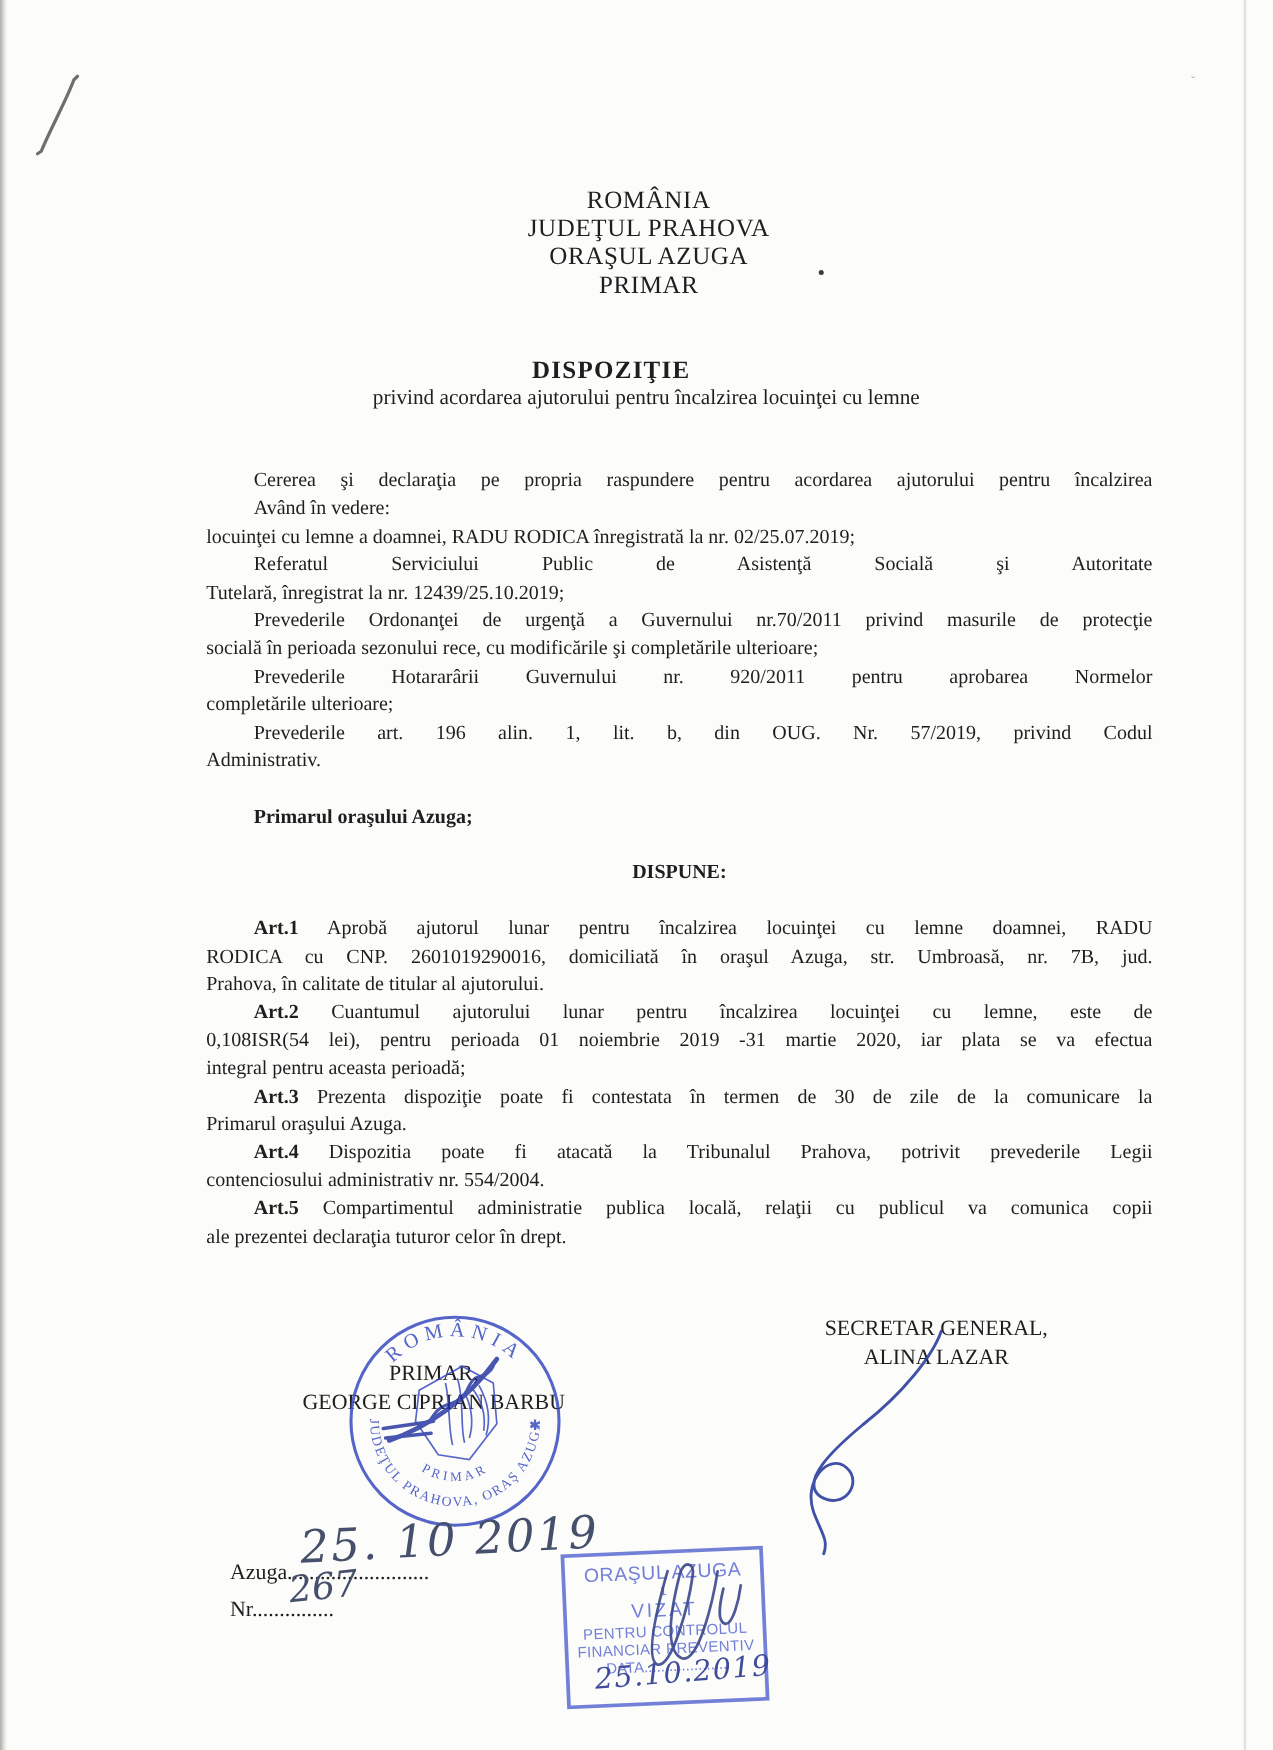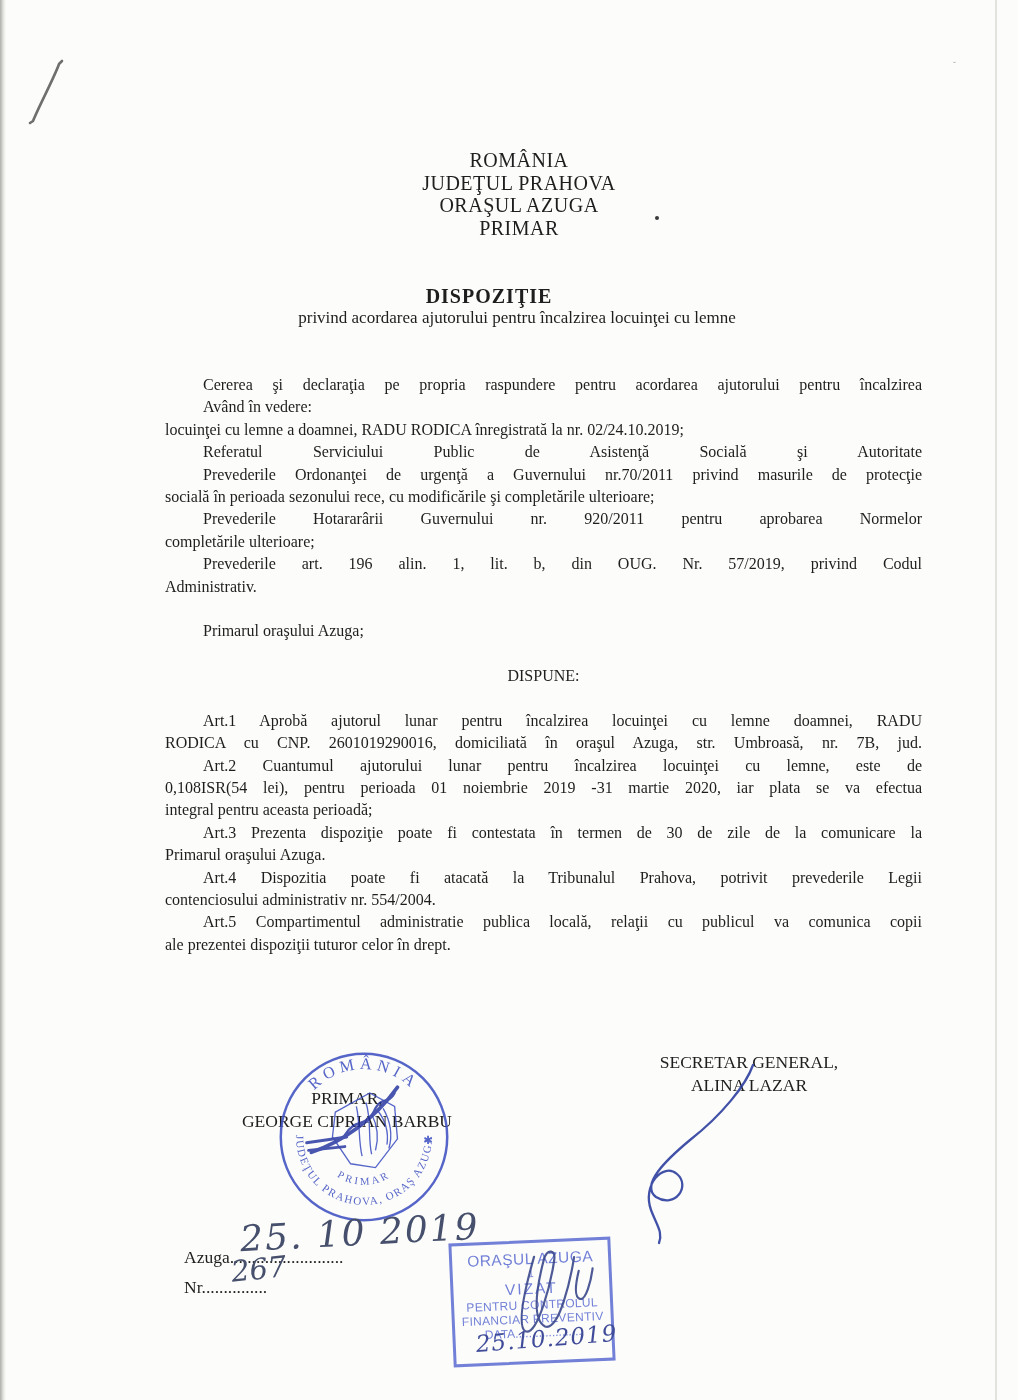--- a/index.html
+++ b/index.html
@@ -22,21 +22,21 @@
   .sub{position:absolute;left:0;right:0;top:308px;text-align:center;
     font-size:17px;transform:translateX(8px);}
 
   
   .body-lines{position:absolute;left:165px;top:374px;width:757px;
     font-size:16px;line-height:22.4px;}
   .bl{height:22.4px;white-space:normal;}
   .bl.ind{text-indent:38px;}
   .bl.just{text-align:justify;text-align-last:justify;}
   .bl.center{text-align:center;}
-  .bl b{font-weight:normal;}
+  .bl b{font-weight:bold;}
 
   
   .sig{position:absolute;text-align:center;font-size:17.5px;line-height:23px;}
   .sig-primar{left:222px;top:1064px;width:250px;margin-top:23px;}
   .sig-secretar{left:639px;top:1051px;width:220px;}
 
   
   .round-stamp{position:absolute;left:276px;top:1049px;width:176px;height:176px;opacity:.85;}
 
   
@@ -86,44 +86,46 @@
       <div class="hl">ORAŞUL AZUGA</div>
       <div class="hl">PRIMAR</div>
     </div>
 
   <div class="ttl">DISPOZIŢIE</div>
   <div class="sub">privind acordarea ajutorului pentru încalzirea locuinţei cu lemne</div>
 
   <div class="body-lines">
       <div class="bl ind just">Cererea şi declaraţia pe propria raspundere pentru acordarea ajutorului pentru încalzirea</div>
       <div class="bl ind">Având în vedere:</div>
-      <div class="bl">locuinţei cu lemne a doamnei, RADU RODICA înregistrată la nr. 02/24.10.2019;</div>
+      <div class="bl">locuinţei cu lemne a doamnei, RADU RODICA înregistrată la nr. 02/25.07.2019;</div>
       <div class="bl ind just">Referatul Serviciului Public de Asistenţă Socială şi Autoritate</div>
+      <div class="bl">Tutelară, înregistrat la nr. 12439/25.10.2019;</div>
       <div class="bl ind just">Prevederile Ordonanţei de urgenţă a Guvernului nr.70/2011 privind masurile de protecţie</div>
       <div class="bl">socială în perioada sezonului rece, cu modificările şi completările ulterioare;</div>
       <div class="bl ind just">Prevederile Hotararârii Guvernului nr. 920/2011 pentru aprobarea Normelor</div>
       <div class="bl">completările ulterioare;</div>
       <div class="bl ind just">Prevederile art. 196 alin. 1, lit. b, din OUG. Nr. 57/2019, privind Codul</div>
       <div class="bl">Administrativ.</div>
       <div class="bl blank">&nbsp;</div>
       <div class="bl ind"><b>Primarul oraşului Azuga;</b></div>
       <div class="bl blank">&nbsp;</div>
       <div class="bl center"><b>DISPUNE:</b></div>
       <div class="bl blank">&nbsp;</div>
       <div class="bl ind just"><b>Art.1</b> Aprobă ajutorul lunar pentru încalzirea locuinţei cu lemne doamnei, RADU</div>
       <div class="bl just">RODICA cu CNP. 2601019290016, domiciliată în oraşul Azuga, str. Umbroasă, nr. 7B, jud.</div>
+      <div class="bl">Prahova, în calitate de titular al ajutorului.</div>
       <div class="bl ind just"><b>Art.2</b> Cuantumul ajutorului lunar pentru încalzirea locuinţei cu lemne, este de</div>
       <div class="bl just">0,108ISR(54 lei), pentru perioada 01 noiembrie 2019 -31 martie 2020, iar plata se va efectua</div>
       <div class="bl">integral pentru aceasta perioadă;</div>
       <div class="bl ind just"><b>Art.3</b> Prezenta dispoziţie poate fi contestata în termen de 30 de zile de la comunicare la</div>
       <div class="bl">Primarul oraşului Azuga.</div>
       <div class="bl ind just"><b>Art.4</b> Dispozitia poate fi atacată la Tribunalul Prahova, potrivit prevederile Legii</div>
       <div class="bl">contenciosului administrativ nr. 554/2004.</div>
       <div class="bl ind just"><b>Art.5</b> Compartimentul administratie publica locală, relaţii cu publicul va comunica copii</div>
-      <div class="bl">ale prezentei dispoziţii tuturor celor în drept.</div>
+      <div class="bl">ale prezentei declaraţia tuturor celor în drept.</div>
     </div>
 
   <div class="sig sig-primar">
     <div>PRIMAR,</div>
     <div>GEORGE CIPRIAN BARBU</div>
   </div>
   <div class="sig sig-secretar">
     <div>SECRETAR GENERAL,</div>
     <div>ALINA LAZAR</div>
   </div>

